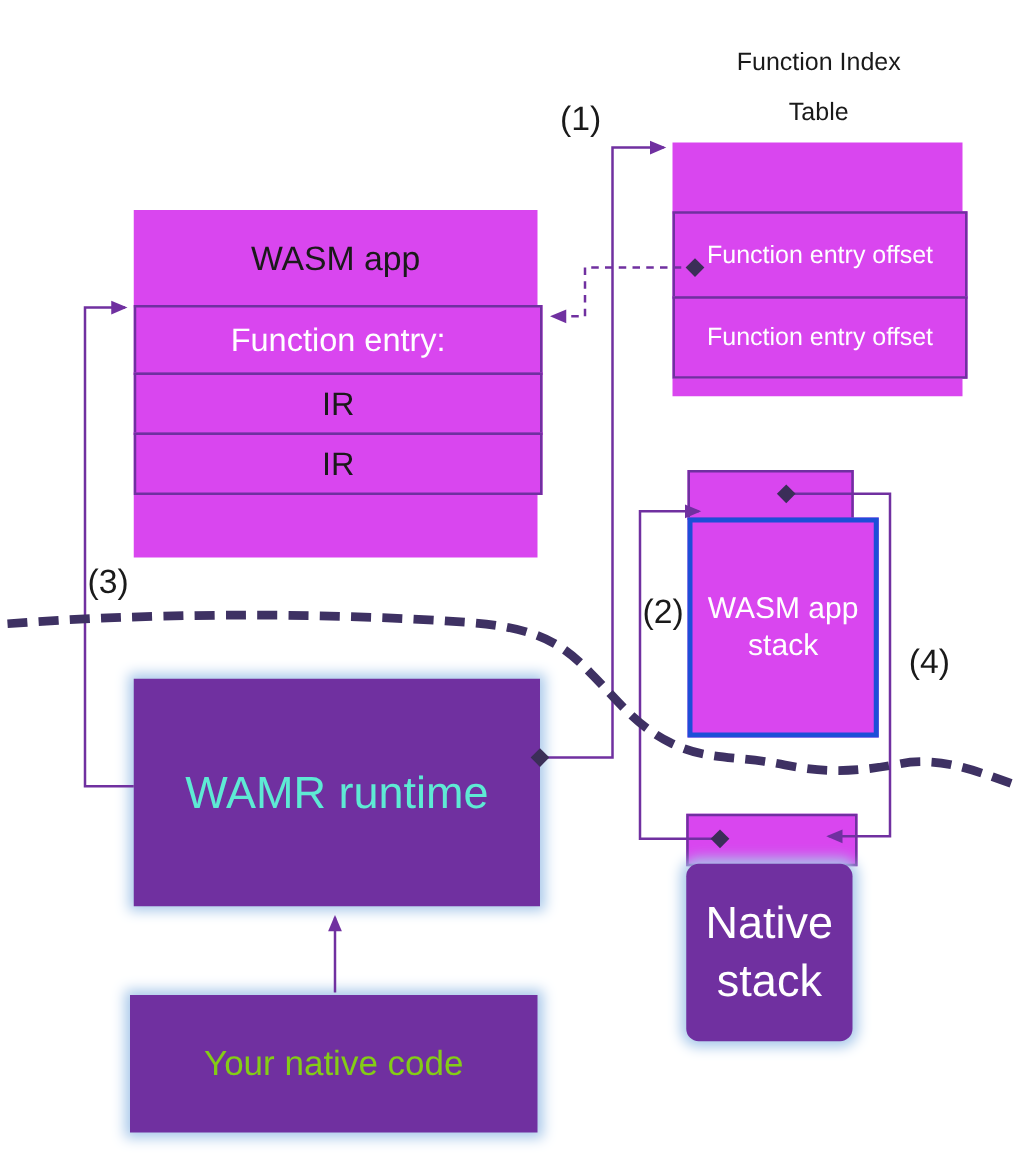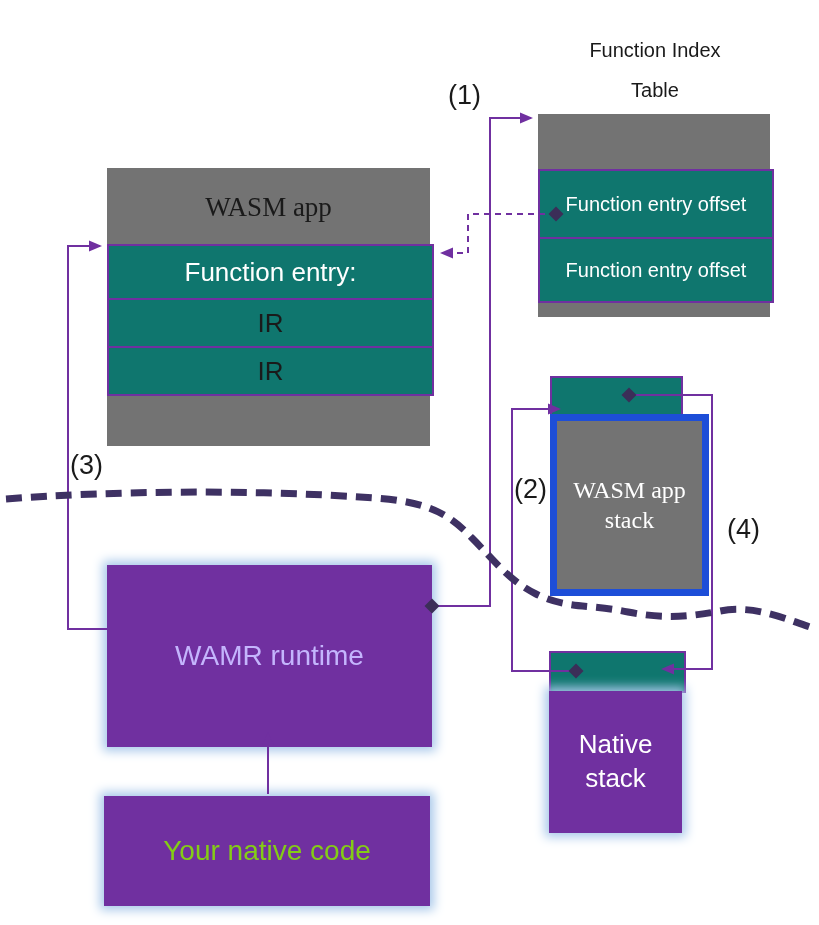--- a/index.html
+++ b/index.html
@@ -6,22 +6,22 @@
   body {
     width: 819px; height: 925px;
     position: relative;
     background: #ffffff;
     font-family: "Liberation Sans", sans-serif;
     overflow: hidden;
   }
   .abs { position: absolute; box-sizing: border-box; }
 
   
-  .gray  { background: #737373; font-family: Liberation Serif, serif; }
-  .cyan  { background: #0f766e; }
+  .gray  { background: #d946ef; }
+  .cyan  { background: #d946ef; }
   .purple{ background: #7030A0; }
 
   .centered {
     display: flex; align-items: center; justify-content: center;
     text-align: center;
   }
 
   
   .fit-title {
     left: 565px; top: 30px; width: 180px;
@@ -47,37 +47,38 @@
   }
   .wa-fe { height: 52px; color: #ffffff; }
   .wa-ir { height: 46px; color: #1a1a1a; }
   .wa-bottom { width: 100%; height: 50px; }
 
   
   .app-stack { left: 550px; top: 376px; width: 129px; }
   .as-strip { width: 100%; height: 36px; border: 2px solid #7030A0; }
   .as-body {
     width: 100%; height: 168px; margin-top: -2px;
-    border: 7px solid #1d4ed8;
+    border: 4px solid #1d4ed8;
     color: #ffffff; font-size: 24px; line-height: 1.25;
     padding: 0 8px;
   }
 
   .native-stack { left: 549px; top: 651px; width: 133px; }
   .ns-strip { width: 100%; height: 38px; border: 2px solid #7030A0; }
   .ns-body {
     width: 100%; height: 142px; margin-top: -2px;
-    color: #ffffff; font-size: 26px; line-height: 1.3;
+    color: #ffffff; font-size: 36px; line-height: 1.3;
     box-shadow: 0 0 10px 4px #a8c8ea;
+    border-radius: 10px;
   }
 
   
   .glow { box-shadow: 0 0 10px 4px #a8c8ea; }
-  .wamr { left: 107px; top: 565px; width: 325px; height: 182px;
-          color: #c4b5fd; font-size: 28px; }
+  .wamr { left: 107px; top: 543px; width: 325px; height: 182px;
+          color: #5eead4; font-size: 36px; }
   .native-code { left: 104px; top: 796px; width: 326px; height: 110px;
                  color: #84cc16; font-size: 28px; }
 
   
   .step { font-size: 27px; color: #1a1a1a; }
   .step1 { left: 448px; top: 80px; }
   .step2 { left: 514px; top: 474px; }
   .step3 { left: 70px;  top: 450px; }
   .step4 { left: 727px; top: 514px; }
 

